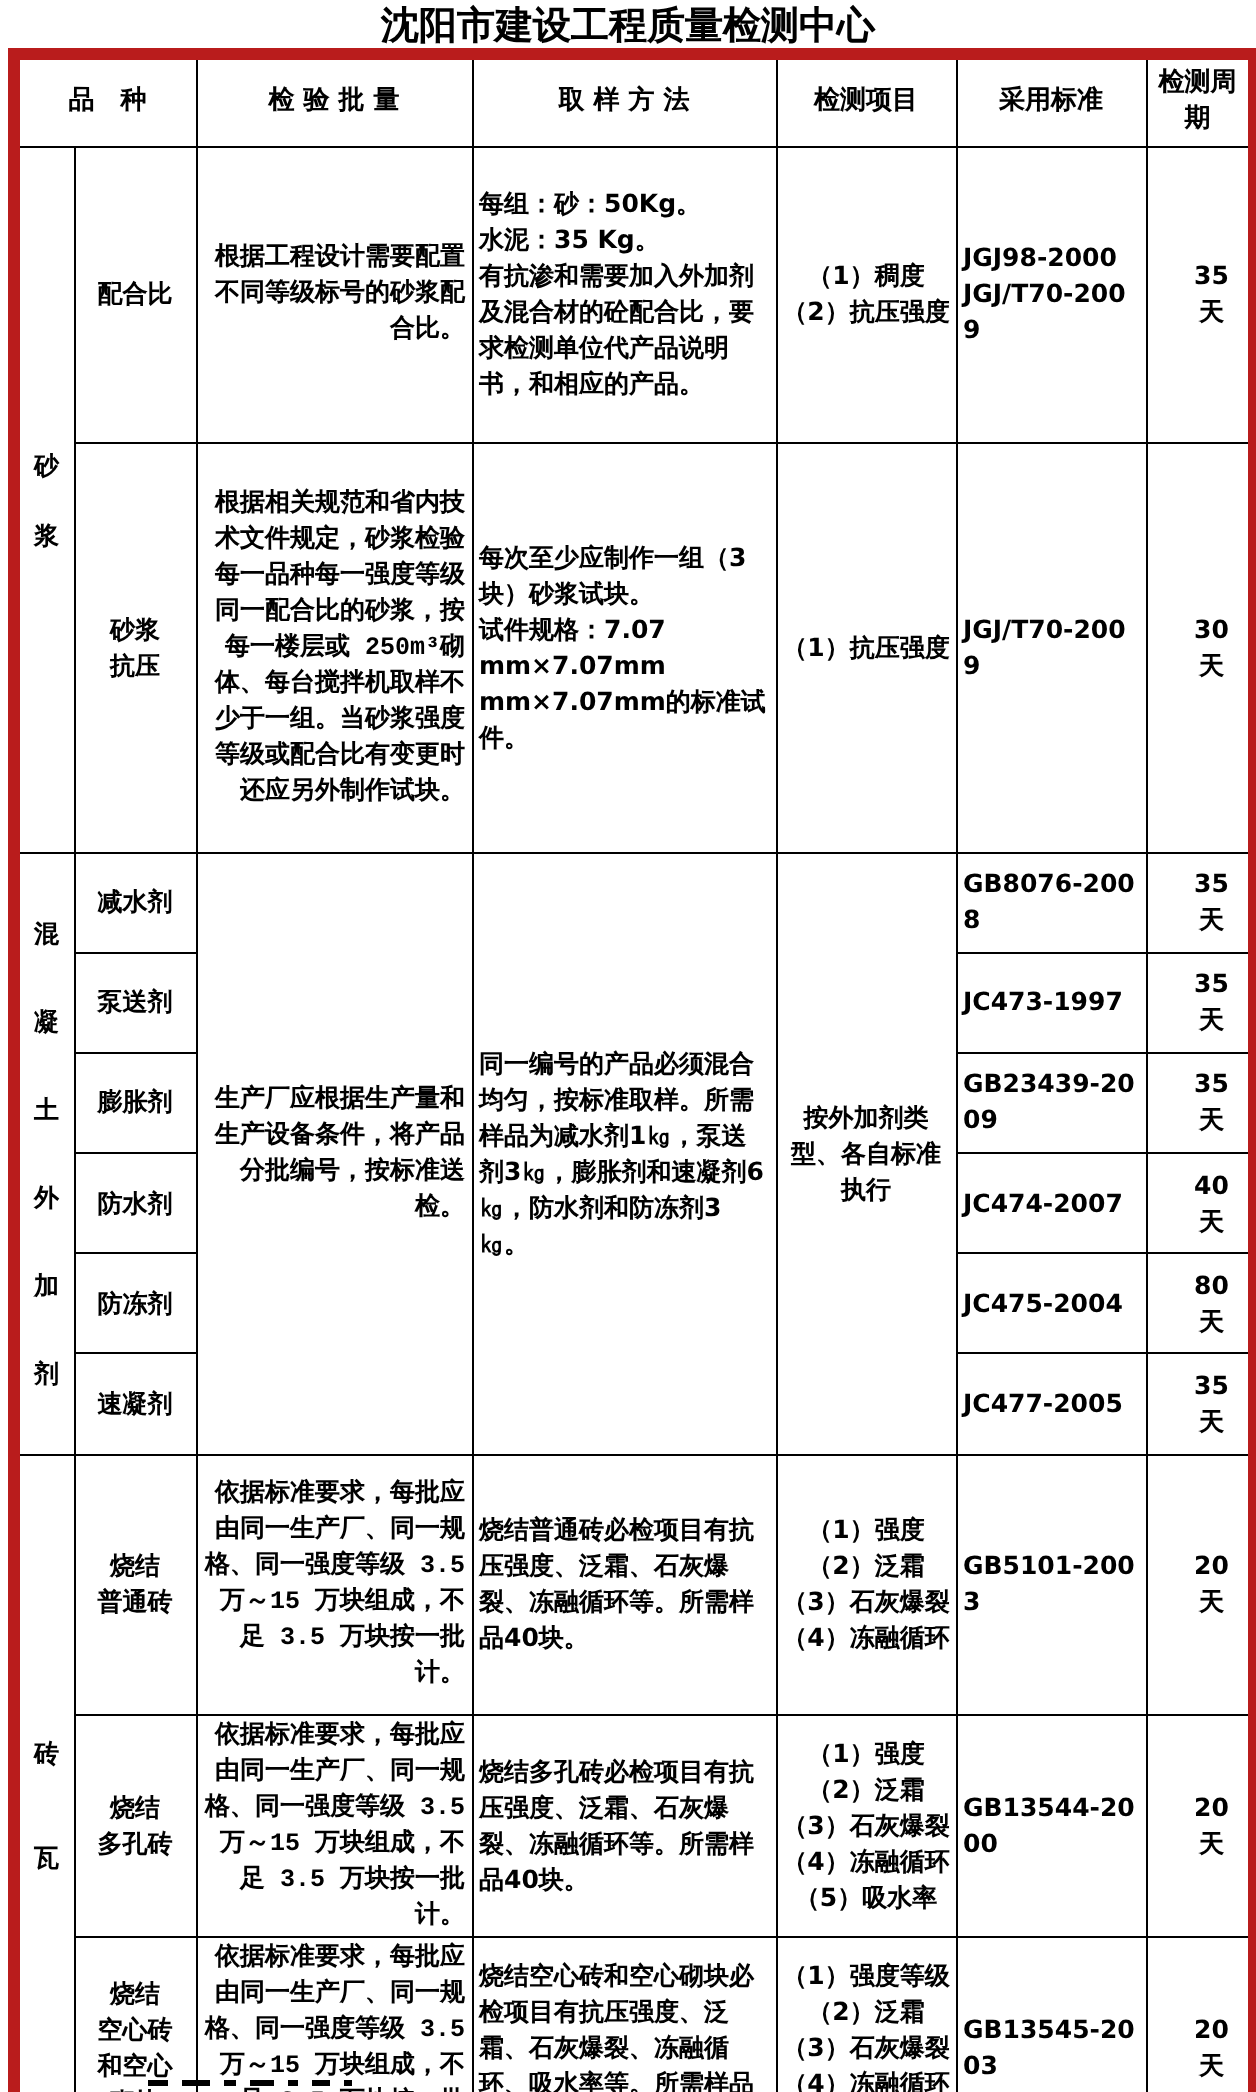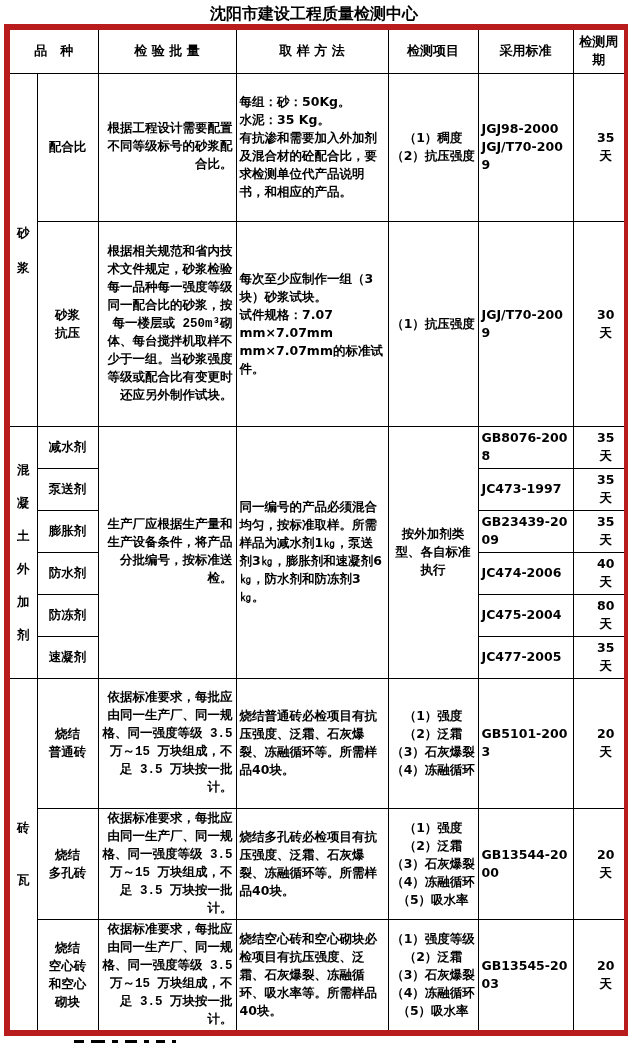--- a/index.html
+++ b/index.html
@@ -1,21 +1,21 @@
 <!DOCTYPE html>
 <html><head>
 <meta charset="utf-8">
 <style>
   html,body { margin:0; padding:0; background:#ffffff; }
   body {
     width:628px; height:1046px; overflow:hidden; position:relative;
     font-family:"DejaVu Sans","Liberation Sans",sans-serif;
     font-weight:700; color:#000;
   }
-  .doc-title { text-align:center; font-size:16px; line-height:19px; padding-top:4px; }
+  .doc-title { text-align:center; font-size:19px; line-height:19px; padding-top:4px; }
   table.main {
     border-collapse:collapse; table-layout:fixed;
     width:620px; margin:1px 0 0 4px;
     border:6px solid #b91c1c;
   }
   td, th {
     border:1px solid #000;
     font-size:12.5px; line-height:18px;
     vertical-align:middle;
     padding:1px 3px;
@@ -28,21 +28,21 @@
   .c-species { text-align:center; padding:1px 1px; }
   .c-batch { text-align:right;font-family:Liberation Mono, monospace; }
   .c-method { text-align:left; }
   .c-items { text-align:center; padding:1px 2px; }
   .c-items-center { text-align:center; padding:1px 2px; }
   .c-standard { word-break:break-all; text-align:left; }
   .c-period { text-align:center;padding-left:17px; }
   .vcell { text-align:center; vertical-align:middle; padding:0; }
   .vtext { width:16px; margin:0 auto; word-break:break-all; text-align:center; }
   .vg2 { line-height:35px; }
-  .vg6 { line-height:33px; }
+  .vg6 { line-height:44px; }
   .vgbrick { line-height:52px; }
   
   .frag { position:absolute; top:1040px; left:74px; height:4px; display:flex; gap:7px; }
   .frag span { display:block; height:3px; background:#000; }
 </style>
 </head>
 <body>
 
 <div class="doc-title">
   <div>沈阳市建设工程质量检测中心</div>
@@ -116,21 +116,21 @@
 天</td>
   </tr>
   <tr style="height:42px">
     <td class="c-species">膨胀剂</td>
     <td class="c-standard">GB23439-2009</td>
     <td class="c-period">35
 天</td>
   </tr>
   <tr style="height:42px">
     <td class="c-species">防水剂</td>
-    <td class="c-standard">JC474-2006</td>
+    <td class="c-standard">JC474-2007</td>
     <td class="c-period">40
 天</td>
   </tr>
   <tr style="height:42px">
     <td class="c-species">防冻剂</td>
     <td class="c-standard">JC475-2004</td>
     <td class="c-period">80
 天</td>
   </tr>
   <tr style="height:42px">

